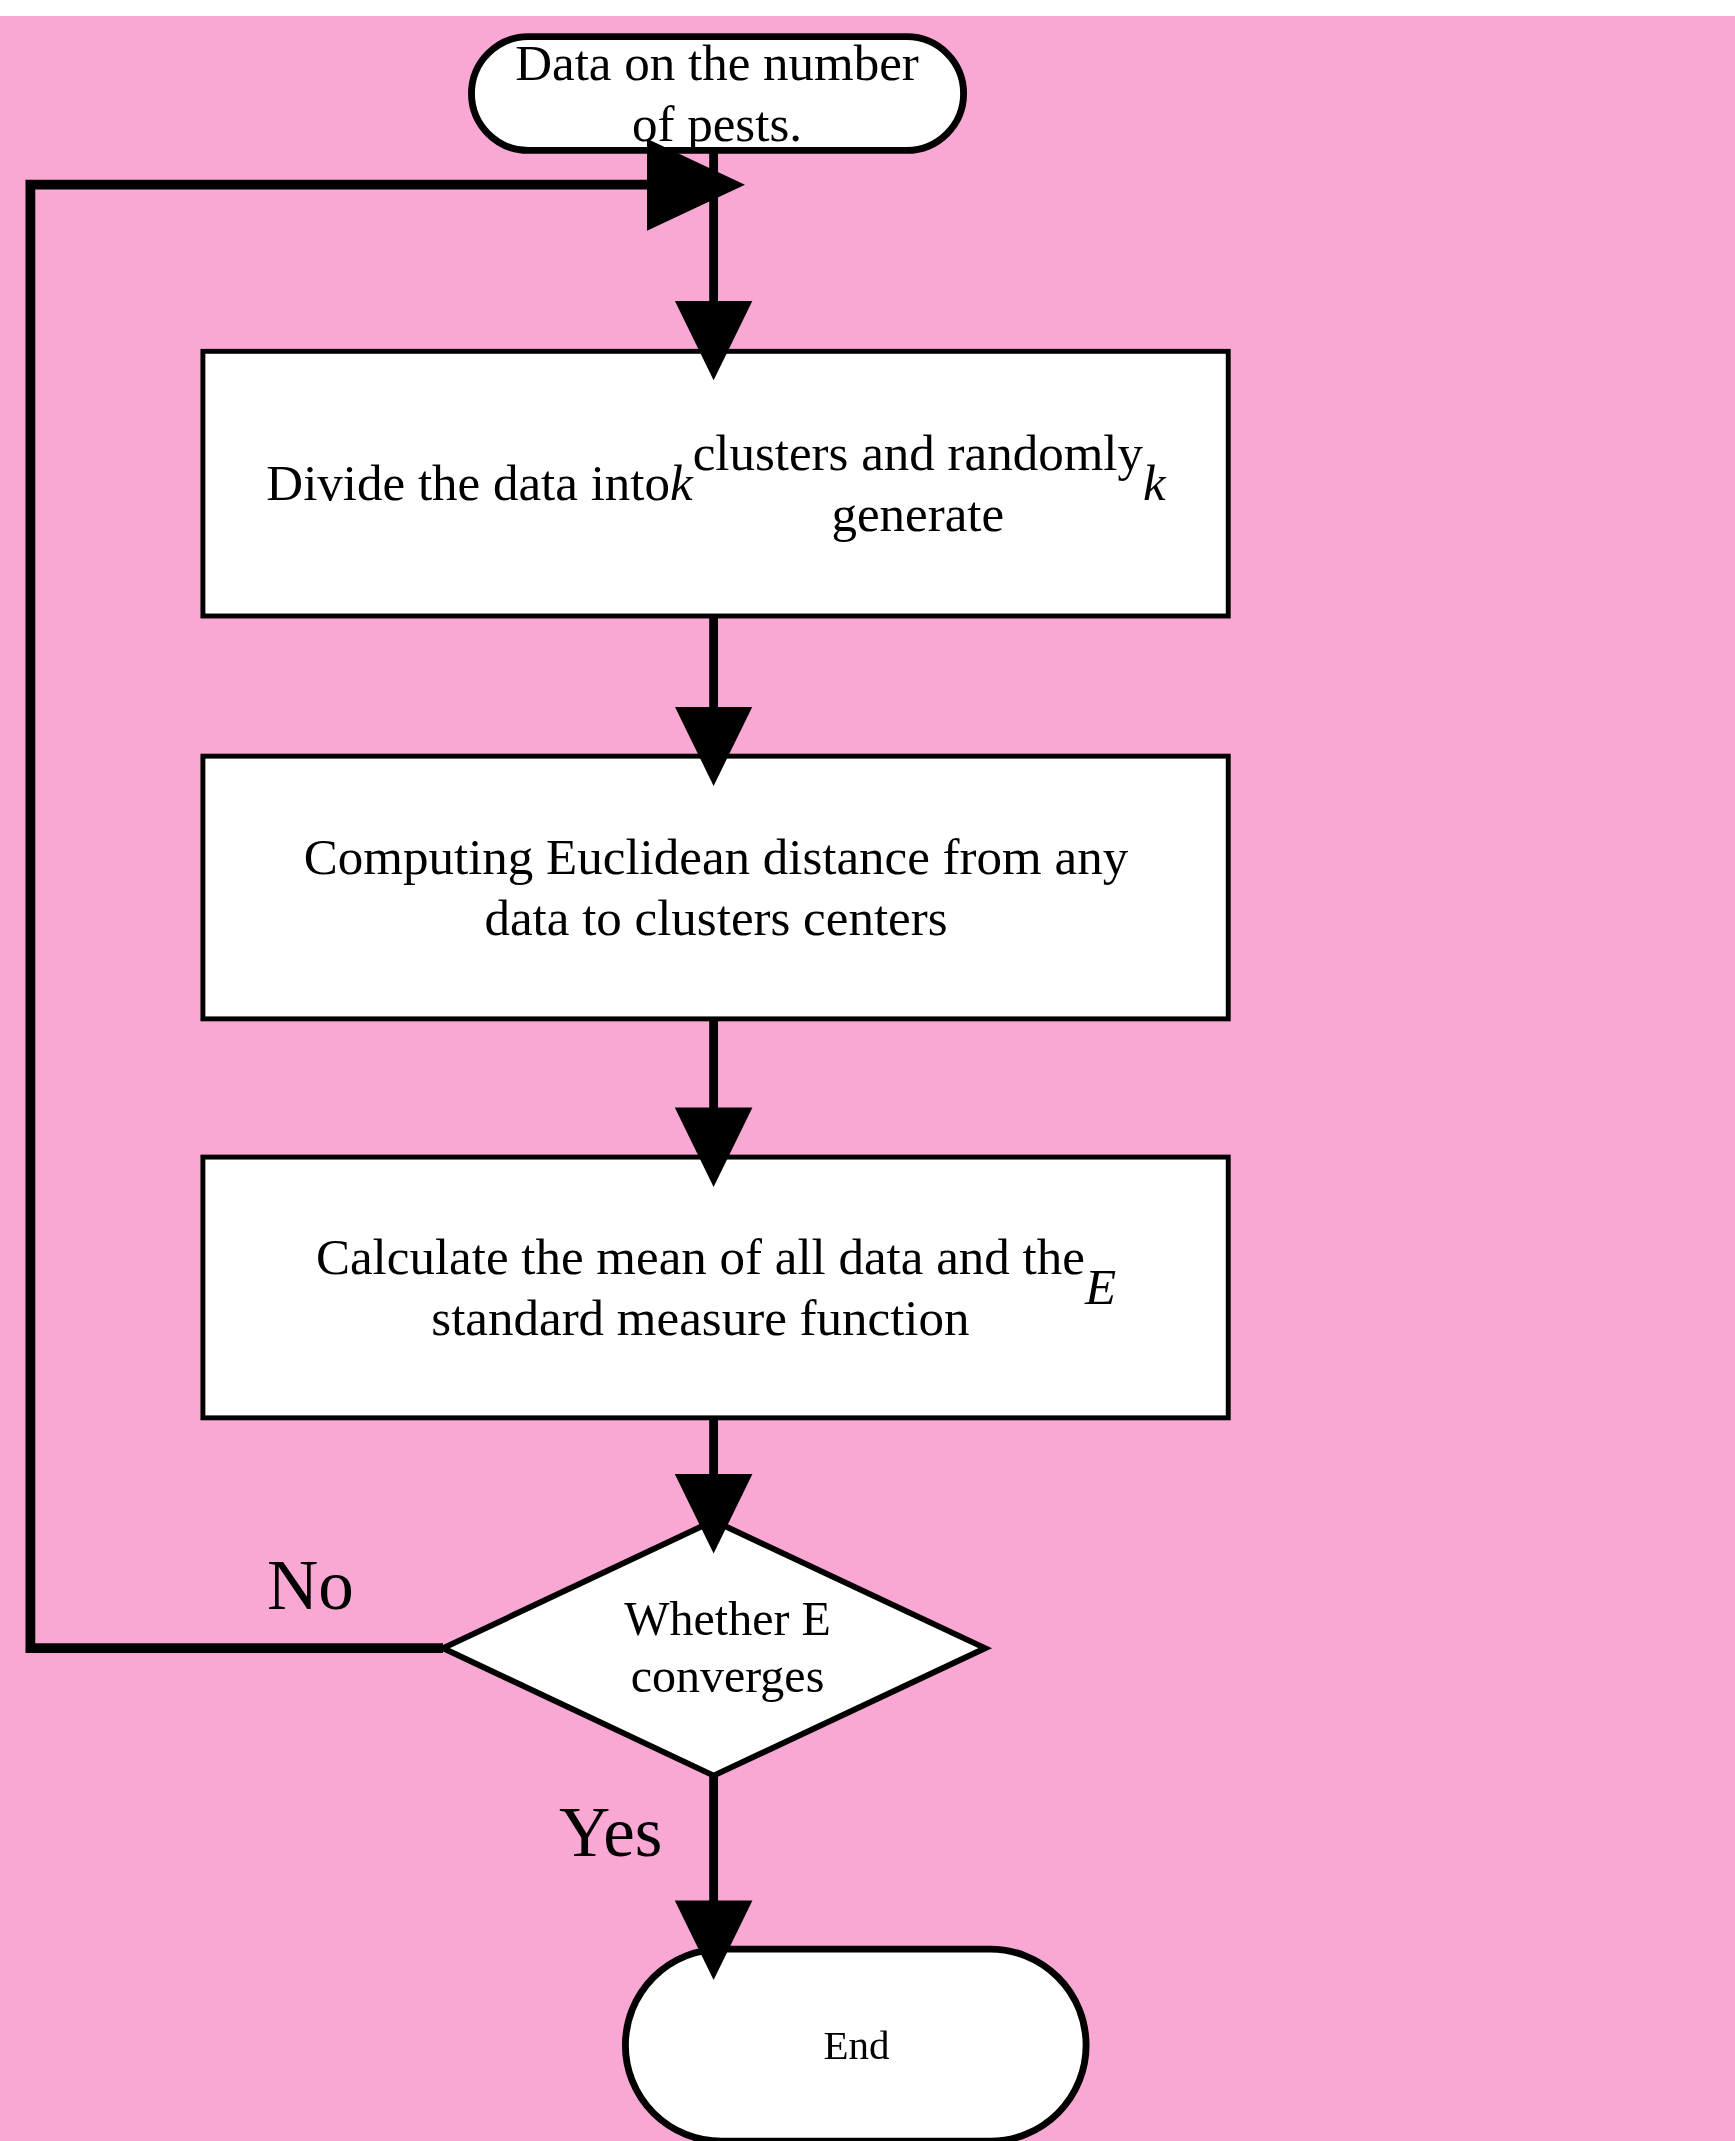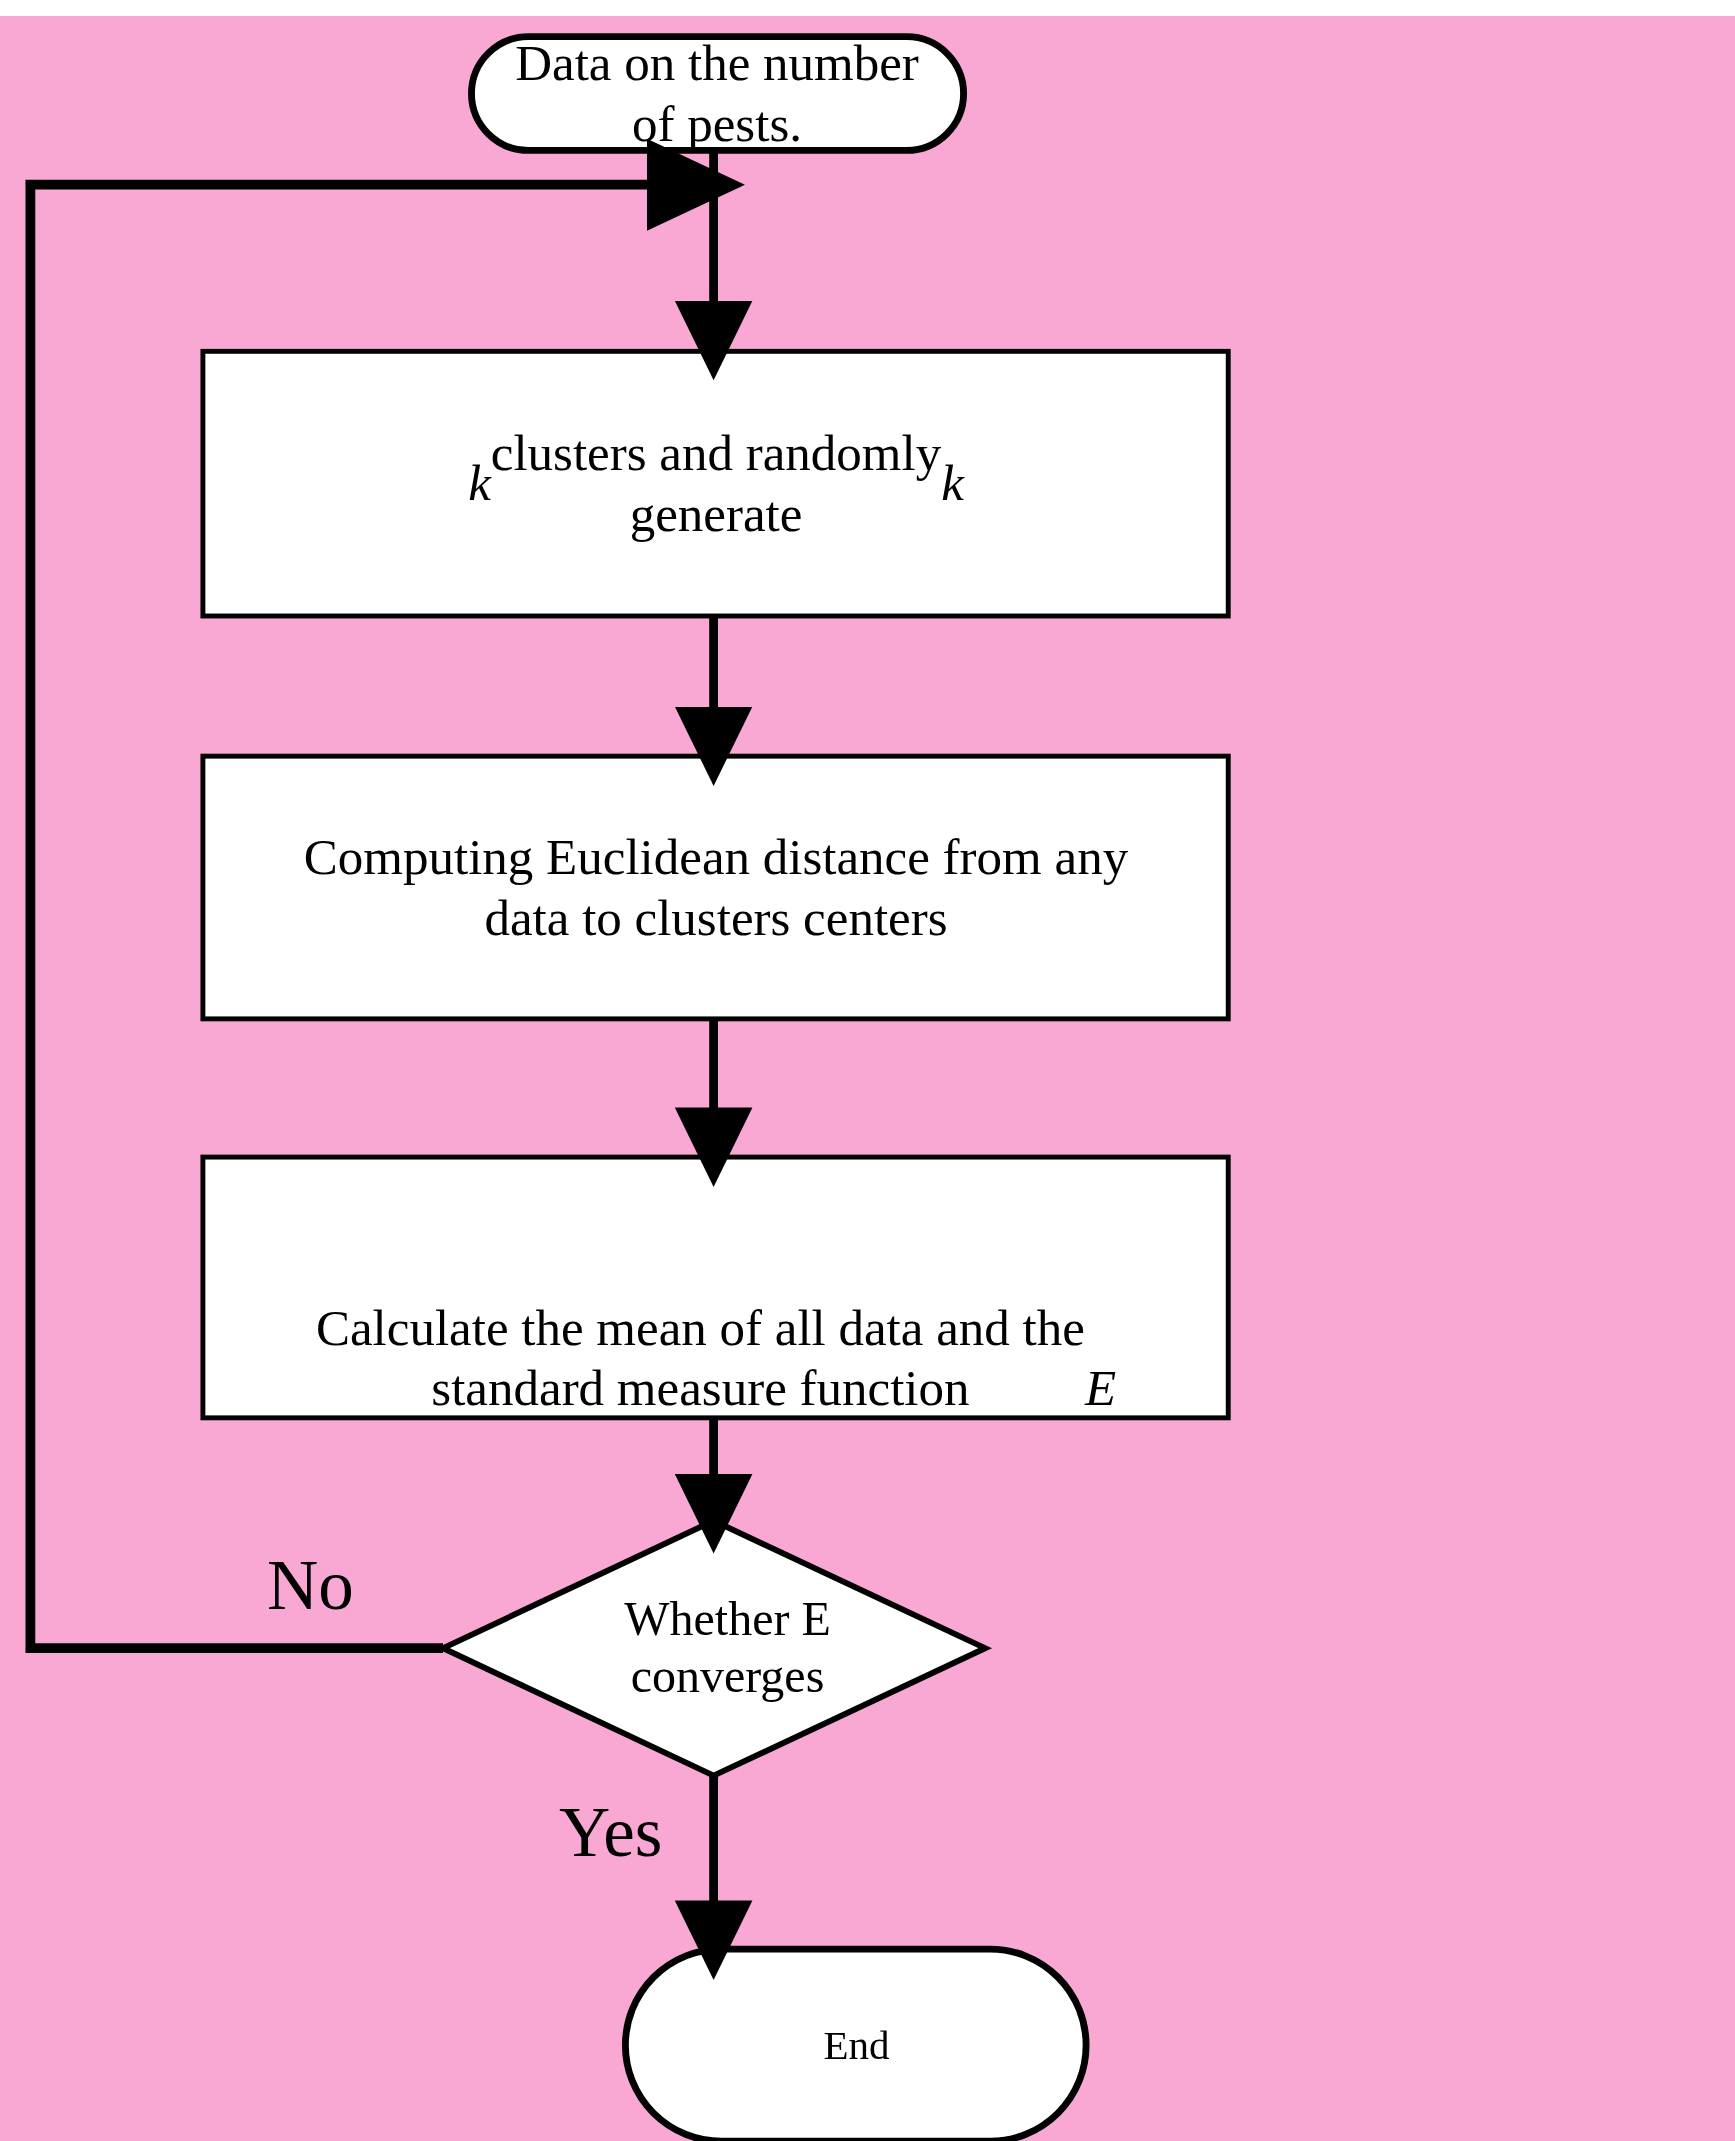--- a/index.html
+++ b/index.html
@@ -66,21 +66,20 @@
     width: 1010px;
     height: 263px;
     font-size: 51px;
   }
   #process-box-3-label {
     left: 211px;
     top: 1141px;
     width: 1010px;
     height: 261px;
     font-size: 51px;
-    align-items: flex-end;
   }
   
   #decision-diamond-label {
     left: 546px;
     top: 1563px;
     width: 363px;
     height: 137px;
     font-size: 48px;
   }
   
@@ -139,21 +138,21 @@
     <line x1="728" y1="1023" x2="728" y2="1153" stroke="#000000" stroke-width="9" marker-end="url(#arrowhead)"></line>
 
     <line x1="728" y1="1430" x2="728" y2="1527" stroke="#000000" stroke-width="9" marker-end="url(#arrowhead)"></line>
 
     <line x1="728" y1="1795" x2="728" y2="1962" stroke="#000000" stroke-width="9" marker-end="url(#arrowhead)"></line>
   </svg>
 
   <div class="node-text" id="start-terminator-label">Data on the number
 of pests.</div>
 
-  <div class="node-text" id="process-box-1-label"><span class="ital">k</span><span> clusters and randomly
+  <div class="node-text" id="process-box-1-label"><span>Divide the data into </span><span class="ital">k</span><span> clusters and randomly
 generate </span><span class="ital">k</span></div>
 
   <div class="node-text" id="process-box-2-label">Computing Euclidean distance from any
 data to clusters centers</div>
 
   <div class="node-text" id="process-box-3-label"><span>Calculate the mean of all data and the
 standard measure function </span><span class="ital">E</span></div>
 
   <div class="node-text" id="decision-diamond-label">Whether E
 converges</div>

